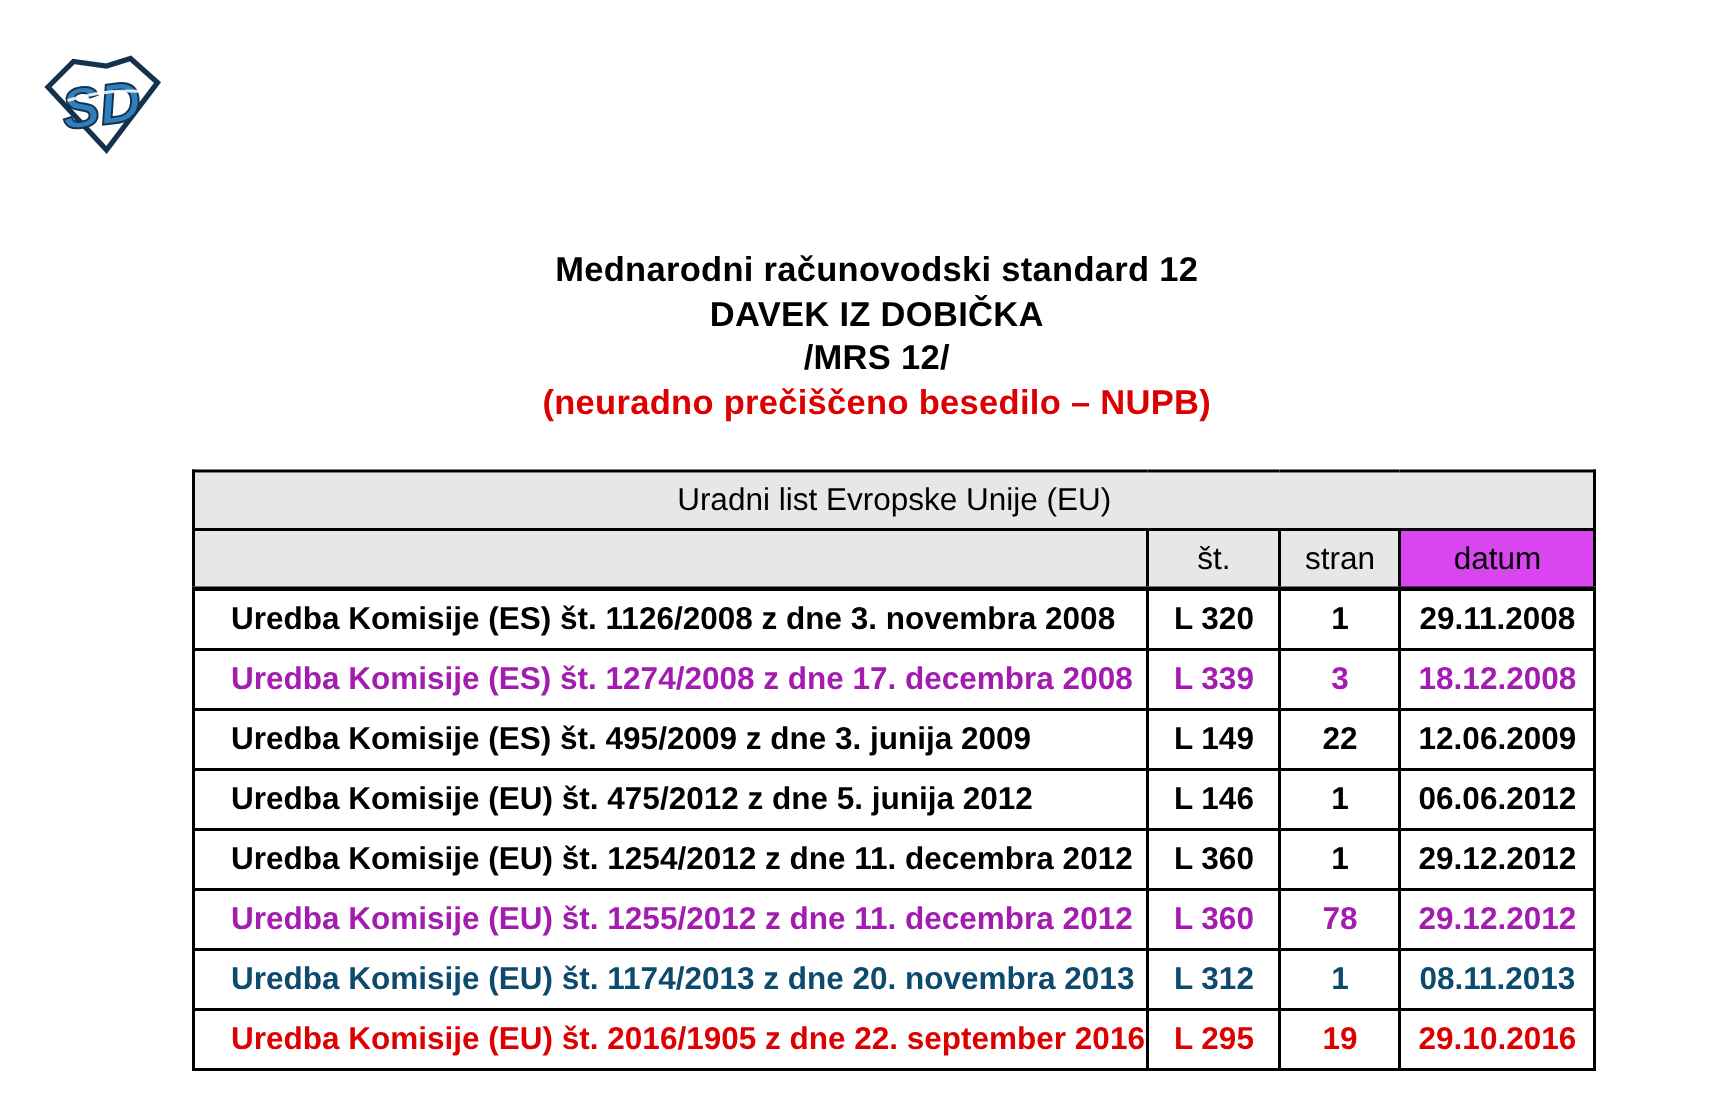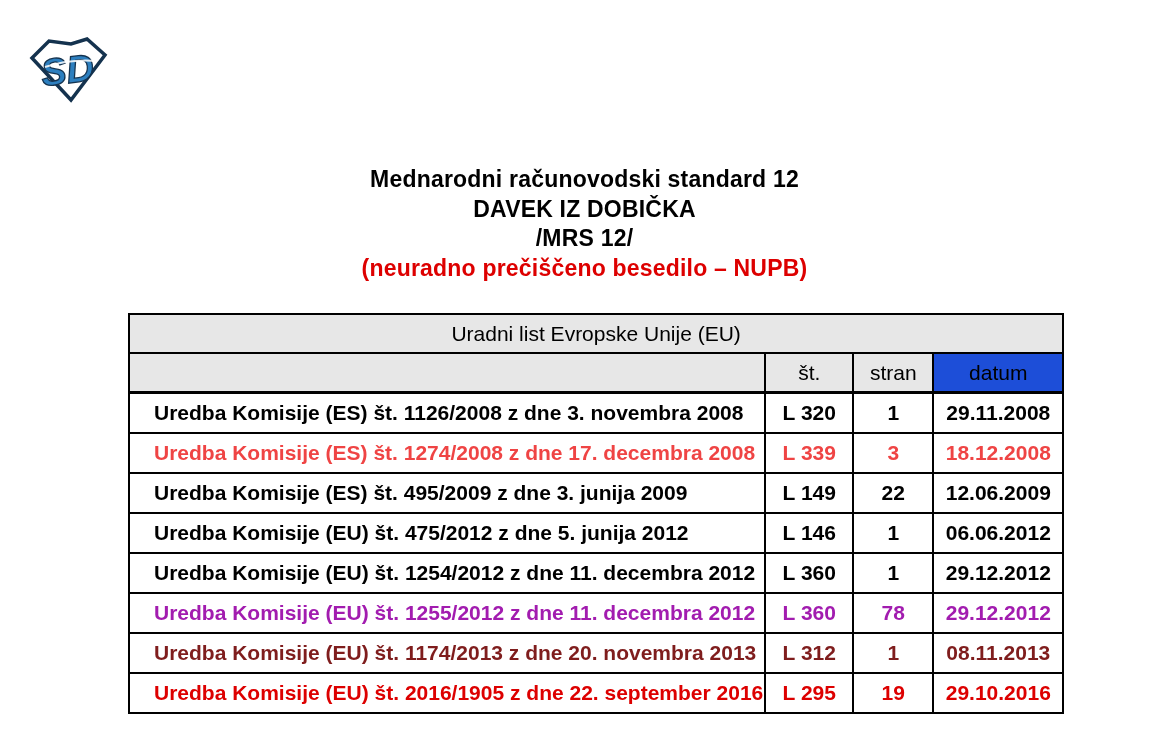--- a/index.html
+++ b/index.html
@@ -96,31 +96,31 @@
       <col class="col-datum">
   </colgroup>
   <thead>
     <tr class="caption-row">
       <td colspan="4" class="hdr-bg" style="background: rgb(231, 231, 231);">Uradni list Evropske Unije (EU)</td>
     </tr>
     <tr class="colhead-row">
       <td class="hdr-bg" style="background: rgb(231, 231, 231);"></td>
       <td class="hdr-bg" style="background: rgb(231, 231, 231);">št.</td>
       <td class="hdr-bg" style="background: rgb(231, 231, 231);">stran</td>
-      <td class="hdr-bg" style="background: #1d4ed8; text-align: center;">datum</td>
+      <td class="hdr-bg" style="background: #d946ef; text-align: center;">datum</td>
     </tr>
   </thead>
   <tbody class="data">
     <tr style="color: rgb(0, 0, 0);">
       <td class="desc">Uredba Komisije (ES) št. 1126/2008 z dne 3. novembra 2008</td>
       <td class="c">L 320</td>
       <td class="c">1</td>
       <td class="c">29.11.2008</td>
     </tr>
-    <tr style="color: #ef4444;">
+    <tr style="color: #a21caf;">
       <td class="desc">Uredba Komisije (ES) št. 1274/2008 z dne 17. decembra 2008</td>
       <td class="c">L 339</td>
       <td class="c">3</td>
       <td class="c">18.12.2008</td>
     </tr>
     <tr style="color: rgb(0, 0, 0);">
       <td class="desc">Uredba Komisije (ES) št. 495/2009 z dne 3. junija 2009</td>
       <td class="c">L 149</td>
       <td class="c">22</td>
       <td class="c">12.06.2009</td>
@@ -136,21 +136,21 @@
       <td class="c">L 360</td>
       <td class="c">1</td>
       <td class="c">29.12.2012</td>
     </tr>
     <tr style="color: #a21caf;">
       <td class="desc">Uredba Komisije (EU) št. 1255/2012 z dne 11. decembra 2012</td>
       <td class="c">L 360</td>
       <td class="c">78</td>
       <td class="c">29.12.2012</td>
     </tr>
-    <tr style="color: #7f1d1d;">
+    <tr style="color: #0c4a6e;">
       <td class="desc">Uredba Komisije (EU) št. 1174/2013 z dne 20. novembra 2013</td>
       <td class="c">L 312</td>
       <td class="c">1</td>
       <td class="c">08.11.2013</td>
     </tr>
     <tr style="color: rgb(221, 0, 0);">
       <td class="desc">Uredba Komisije (EU) št. 2016/1905 z dne 22. september 2016</td>
       <td class="c">L 295</td>
       <td class="c">19</td>
       <td class="c">29.10.2016</td>

